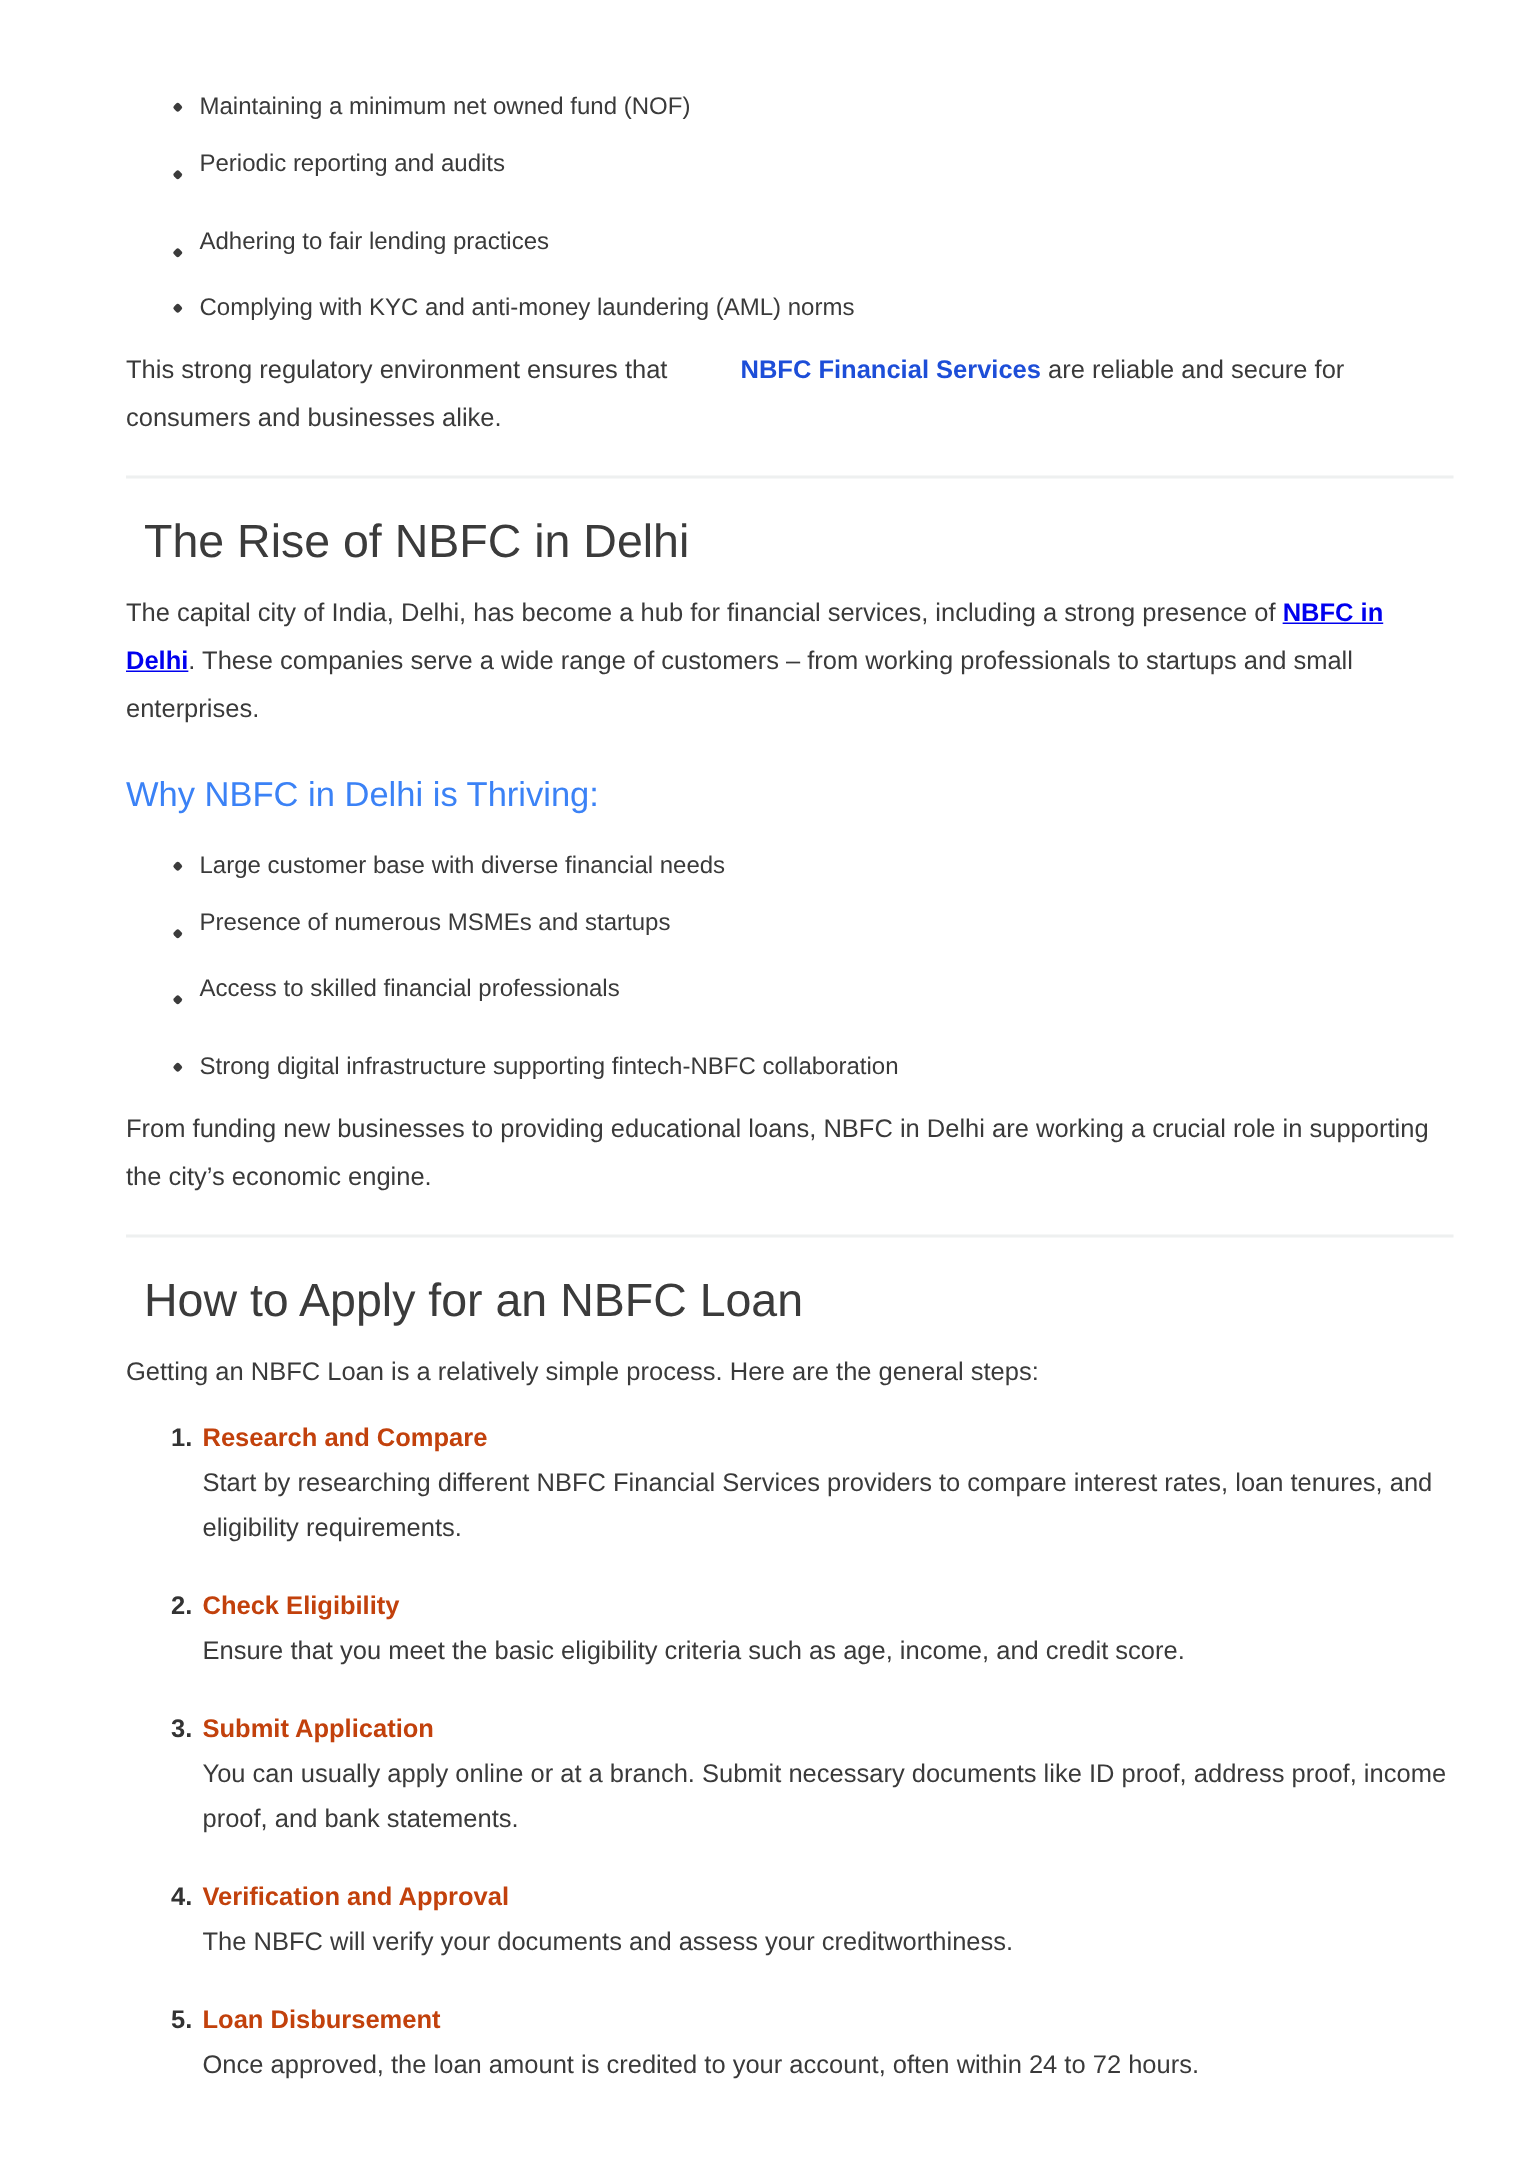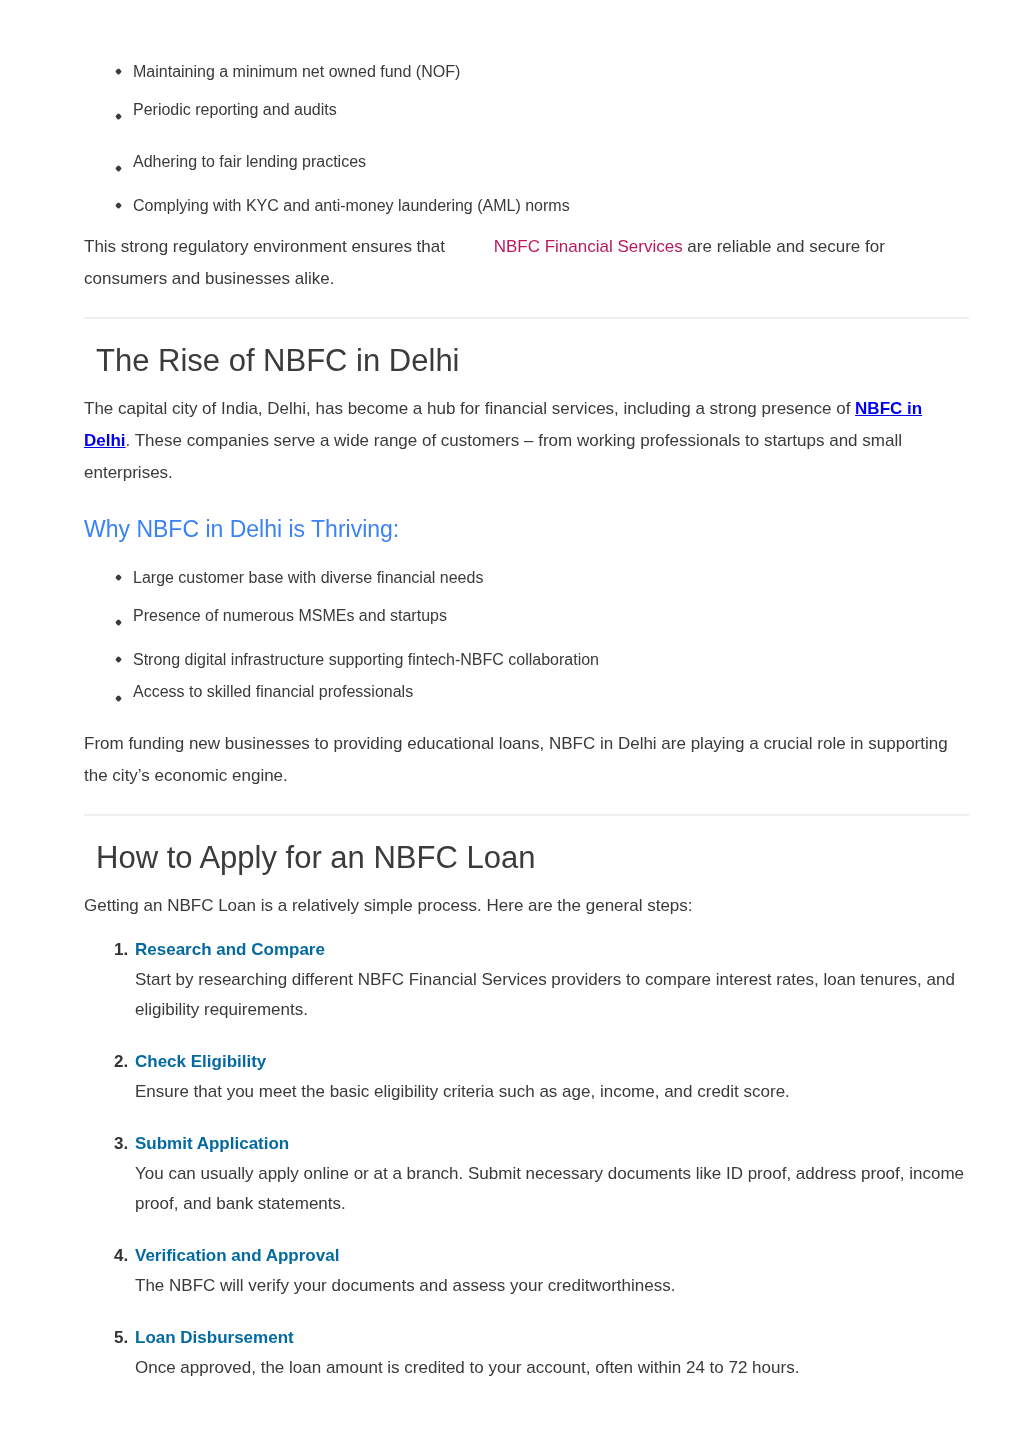--- a/index.html
+++ b/index.html
@@ -19,21 +19,21 @@
     width: 969px;
     padding-left: 84px;
     padding-top: 56px;
   }
   p {
     margin: 0;
     font-size: 17px;
     line-height: 32px;
     color: #3a3a3a;
   }
-  strong { font-weight: normal; color: #be185d; padding-left: 44px; }
+  strong { font-weight: bold; color: #1d4ed8; padding-left: 44px; }
   a.doc-link {
     color: #0000ee;
     font-weight: bold;
     text-decoration: underline;
     cursor: pointer;
   }
   h2 {
     margin: 12px;
     font-size: 31px;
     line-height: 40px;
@@ -91,21 +91,21 @@
   }
   .step {
     position: relative;
     padding-left: 51px;
     margin-bottom: 22px;
   }
   .step-header {
     font-size: 17px;
     line-height: 30px;
     font-weight: bold;
-    color: #0369a1;
+    color: #c2410c;
   }
   .step-num {
     position: absolute;
     left: 30px;
     top: 0;
     font-size: 17px;
     line-height: 30px;
     font-weight: bold;
     color: #333333;
   }
@@ -151,31 +151,31 @@
 
   <ul class="bullet-list">
     <li class="bullet-item gap-a">
       <span class="bullet-icon"></span>
       <span>Large customer base with diverse financial needs</span>
     </li>
     <li class="bullet-item low gap-b">
       <span class="bullet-icon"></span>
       <span>Presence of numerous MSMEs and startups</span>
     </li>
+    <li class="bullet-item low gap-c">
+      <span class="bullet-icon"></span>
+      <span>Access to skilled financial professionals</span>
+    </li>
     <li class="bullet-item">
       <span class="bullet-icon"></span>
       <span>Strong digital infrastructure supporting fintech-NBFC collaboration</span>
     </li>
-    <li class="bullet-item low gap-c">
-      <span class="bullet-icon"></span>
-      <span>Access to skilled financial professionals</span>
-    </li>
   </ul>
 
-  <p class="mid-para">From funding new businesses to providing educational loans, NBFC in Delhi are playing a crucial role in supporting the city’s economic engine.</p>
+  <p class="mid-para">From funding new businesses to providing educational loans, NBFC in Delhi are working a crucial role in supporting the city’s economic engine.</p>
 
   <hr class="divider">
 
   <h2 class="section-title">How to Apply for an NBFC Loan</h2>
 
   <p class="section-intro">Getting an NBFC Loan is a relatively simple process. Here are the general steps:</p>
 
   <div class="steps">
 
     <div class="step">

